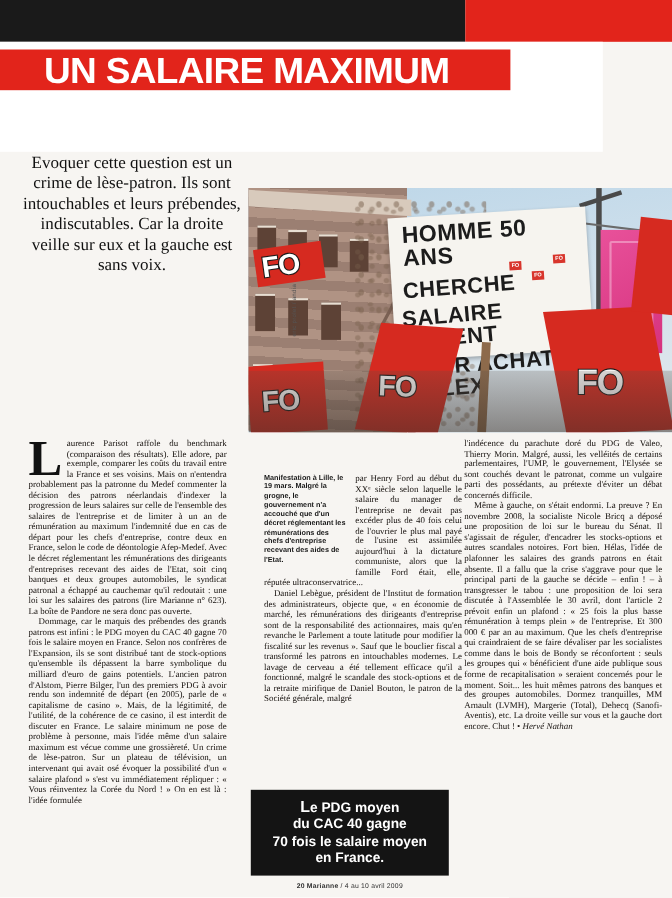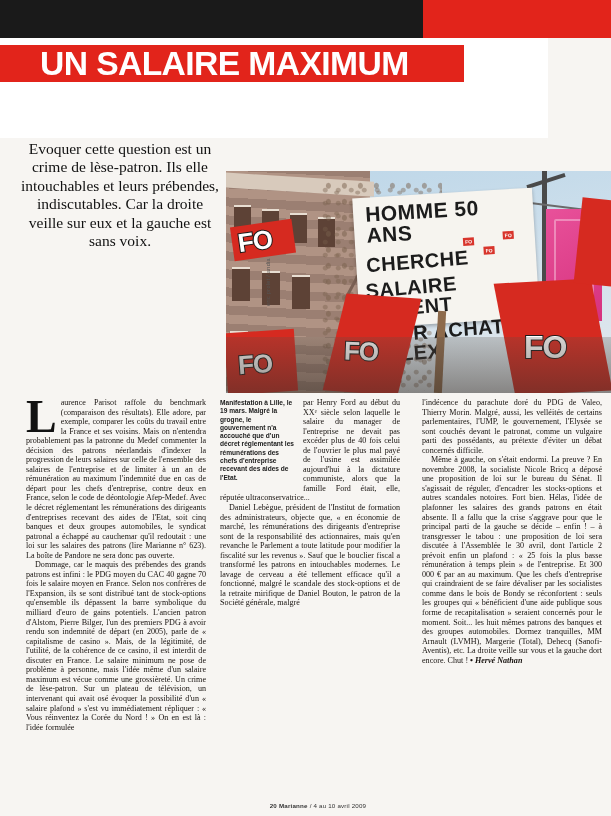--- a/index.html
+++ b/index.html
@@ -246,21 +246,21 @@
     font-size: 8.1px;
     line-height: 9.55px;
     color: #17120f;
     text-align: justify;
     hyphens: auto;
   }
   .col p { text-indent: 9px; margin: 0; }
   .col p.noind { text-indent: 0; }
 
   #col-left  { left: 26px;  width: 180px; }
-  #col-mid   { left: 220px; width: 180px; }
+  #col-mid   { left: 240px; width: 180px; margin-top: 32px; }
   #col-right { left: 422px; width: 180px; }
 
   .dropcap-wrap { position: relative; }
   .dropcap {
     float: left;
     font-family: "Liberation Serif", serif;
     font-weight: bold;
     font-size: 46px;
     line-height: 36px;
     margin: 1px 4px 0 0;
@@ -302,38 +302,38 @@
     top: 802px; left: 228px;
     width: 180px;
     text-align: center;
     font-family: "Liberation Sans", sans-serif;
     font-size: 6.2px;
     color: #333;
     letter-spacing: .2px;
   }
   .footer b { font-weight: bold; }
 
-  .byline { font-weight: bold; font-style: italic; }
+  .byline { font-weight: normal; font-style: italic; }
 </style>
 </head>
 <body>
 
 <div class="page">
 
   <div class="masthead">
     <div class="masthead-black"></div>
     <div class="masthead-red"></div>
   </div>
 
   <div class="headline-zone">
     <div class="title-red-bar"></div>
     <div class="title-line1">UN SALAIRE MAXIMUM</div>
   </div>
 
-  <div class="chapeau">Evoquer cette question est un crime de lèse-patron. Ils elle intouchables et leurs prébendes, indiscutables. Car la droite veille sur eux et la gauche est sans voix.</div>
+  <div class="chapeau">Evoquer cette question est un crime de lèse-patron. Ils sont intouchables et leurs prébendes, indiscutables. Car la droite veille sur eux et la gauche est sans voix.</div>
 
   <div class="photo">
     <div class="sky"></div>
 
     <div class="building"></div>
     <div class="bld-cornice"></div>
     <div class="bld-win" style="top:34px;left:8px;width:17px;height:30px;"></div>
     <div class="bld-win" style="top:38px;left:36px;width:17px;height:30px;"></div>
     <div class="bld-win" style="top:42px;left:64px;width:17px;height:30px;"></div>
     <div class="bld-win" style="top:46px;left:92px;width:17px;height:30px;"></div>
@@ -390,20 +390,28 @@
     <p>Dommage, car le maquis des prébendes des grands patrons est infini : le PDG moyen du CAC 40 gagne 70 fois le salaire moyen en France. Selon nos confrères de l'Expansion, ils se sont distribué tant de stock-options qu'ensemble ils dépassent la barre symbolique du milliard d'euro de gains potentiels. L'ancien patron d'Alstom, Pierre Bilger, l'un des premiers PDG à avoir rendu son indemnité de départ (en 2005), parle de « capitalisme de casino ». Mais, de la légitimité, de l'utilité, de la cohérence de ce casino, il est interdit de discuter en France. Le salaire minimum ne pose de problème à personne, mais l'idée même d'un salaire maximum est vécue comme une grossièreté. Un crime de lèse-patron. Sur un plateau de télévision, un intervenant qui avait osé évoquer la possibilité d'un « salaire plafond » s'est vu immédiatement répliquer : « Vous réinventez la Corée du Nord ! » On en est là : l'idée formulée</p>
   </div>
 
   <div class="col" id="col-mid">
     <p class="noind">
       <span class="caption">Manifestation à Lille, le 19 mars. Malgré la grogne, le gouvernement n'a accouché que d'un décret réglementant les rémunérations des chefs d'entreprise recevant des aides de l'Etat.</span><span>par Henry Ford au début du XXᵉ siècle selon laquelle le salaire du manager de l'entreprise ne devait pas excéder plus de 40 fois celui de l'ouvrier le plus mal payé de l'usine est assimilée aujourd'hui à la dictature communiste, alors que la famille Ford était, elle, réputée ultraconservatrice...</span>
     </p>
     <p>Daniel Lebègue, président de l'Institut de formation des administrateurs, objecte que, « en économie de marché, les rémunérations des dirigeants d'entreprise sont de la responsabilité des actionnaires, mais qu'en revanche le Parlement a toute latitude pour modifier la fiscalité sur les revenus ». Sauf que le bouclier fiscal a transformé les patrons en intouchables modernes. Le lavage de cerveau a été tellement efficace qu'il a fonctionné, malgré le scandale des stock-options et de la retraite mirifique de Daniel Bouton, le patron de la Société générale, malgré</p>
   </div>
 
+  <div class="pullquote">
+    <div>
+      <span class="cap">L</span><span>e PDG moyen</span>
+    </div>
+    <div>du CAC 40 gagne</div>
+    <div>70 fois le salaire moyen</div>
+    <div>en France.</div>
+  </div>
 
   <div class="footer">
     <b>20</b>
     <b>Marianne</b>
     <span>/ 4 au 10 avril 2009</span>
   </div>
 
   <div class="col" id="col-right">
     <p class="noind">l'indécence du parachute doré du PDG de Valeo, Thierry Morin. Malgré, aussi, les velléités de certains parlementaires, l'UMP, le gouvernement, l'Elysée se sont couchés devant le patronat, comme un vulgaire parti des possédants, au prétexte d'éviter un débat concernés difficile.</p>
     <p><span>Même à gauche, on s'était endormi. La preuve ? En novembre 2008, la socialiste Nicole Bricq a déposé une proposition de loi sur le bureau du Sénat. Il s'agissait de réguler, d'encadrer les stocks-options et autres scandales notoires. Fort bien. Hélas, l'idée de plafonner les salaires des grands patrons en était absente. Il a fallu que la crise s'aggrave pour que le principal parti de la gauche se décide – enfin ! – à transgresser le tabou : une proposition de loi sera discutée à l'Assemblée le 30 avril, dont l'article 2 prévoit enfin un plafond : « 25 fois la plus basse rémunération à temps plein » de l'entreprise. Et 300 000 € par an au maximum. Que les chefs d'entreprise qui craindraient de se faire dévaliser par les socialistes comme dans le bois de Bondy se réconfortent : seuls les groupes qui « bénéficient d'une aide publique sous forme de recapitalisation » seraient concernés pour le moment. Soit... les huit mêmes patrons des banques et des groupes automobiles. Dormez tranquilles, MM Arnault (LVMH), Margerie (Total), Dehecq (Sanofi-Aventis), etc. La droite veille sur vous et la gauche dort encore. Chut !</span> <span class="byline">• Hervé Nathan</span></p>

